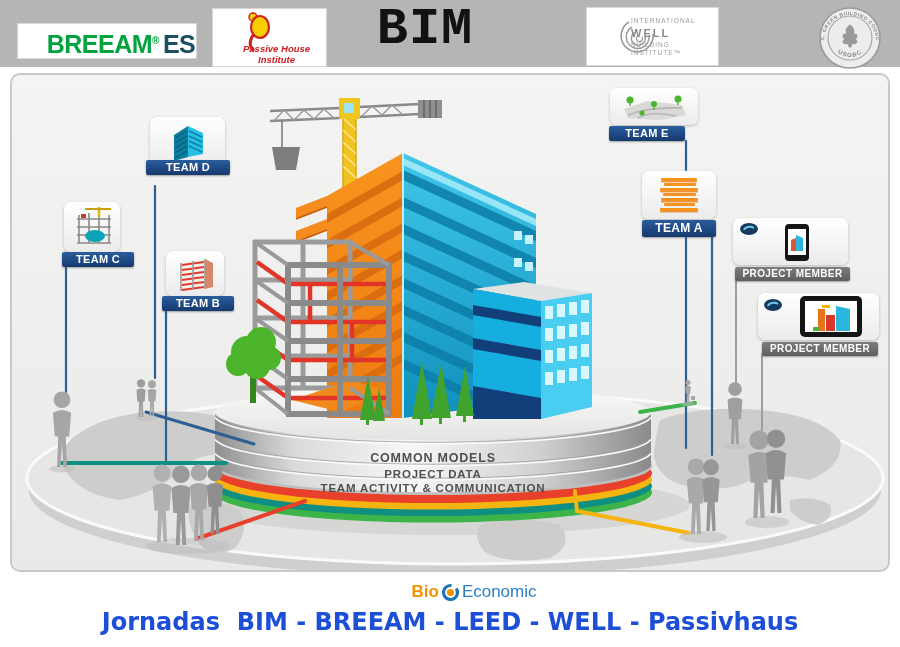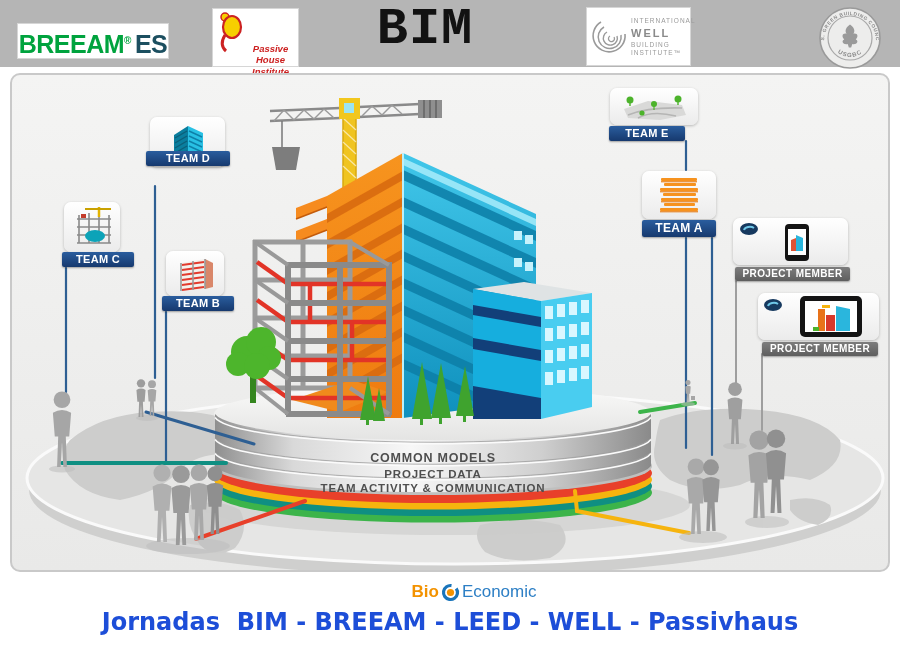--- a/index.html
+++ b/index.html
@@ -1,20 +1,20 @@
 <!DOCTYPE html>
 <html><head>
 <meta charset="utf-8">
 <style>
   html,body{margin:0;padding:0;background:#ffffff;}
   body{width:900px;height:647px;position:relative;font-family:"Liberation Sans",sans-serif;overflow:hidden;}
 
   
   .header{position:absolute;left:0;top:0;width:900px;height:67px;background:#b5b5b5;}
-  .logo-box{position:absolute;background:#ffffff;box-shadow:0 0 0 1px #d6d6d6;}
+  .logo-box{position:absolute;background:#ffffff;box-shadow:0 0 0 1px #d6d6d6;padding-left:28px;}
   .breeam{left:18px;top:24px;width:150px;height:34px;line-height:34px;text-align:center;font-weight:bold;font-size:25px;letter-spacing:-0.5px;}
   .breeam .b1{color:#00a33e;}
   .breeam .br{color:#00a33e;font-size:10px;vertical-align:super;}
   .breeam .b2{color:#1c4f60;margin-left:4px;}
   .phi{left:213px;top:9px;width:85px;height:57px;}
   .phi-text{position:absolute;left:30px;top:34px;color:#cc2020;font-style:italic;font-weight:bold;font-size:9.5px;line-height:1.2;text-align:center;}
   .bim-title{position:absolute;left:330px;top:0px;width:190px;text-align:center;font-size:52px;font-weight:bold;color:#121212;font-family:Liberation Mono, monospace;letter-spacing:1px;}
   .well{left:587px;top:8px;width:103px;height:57px;}
   .well-text{position:absolute;left:44px;top:9px;color:#9a9a9a;font-size:6.5px;letter-spacing:1px;line-height:1.35;}
   .well-text .wl{font-size:11px;font-weight:bold;color:#8a8a8a;letter-spacing:2px;}
@@ -418,21 +418,21 @@
           <line x1="9" y1="37" x2="21" y2="30"></line>
         </g>
       <g stroke="#0d7fa8" stroke-width="1.4">
           <line x1="23" y1="10" x2="36" y2="16"></line>
           <line x1="23" y1="15" x2="36" y2="21"></line>
           <line x1="23" y1="20" x2="36" y2="26"></line>
           <line x1="23" y1="25" x2="36" y2="31"></line>
         </g>
     </svg>
   </div>
-  <div class="team-label" style="left:134px;top:76px;width:84px;">TEAM D</div>
+  <div class="team-label" style="left:134px;top:85px;width:84px;">TEAM D</div>
 
   <div class="team-card" style="left:52px;top:127px;width:56px;height:50px;">
     <svg width="46" height="44" viewBox="0 0 46 44">
       <line x1="30" y1="2" x2="30" y2="12" stroke="#e3b300" stroke-width="2.5"></line>
       <line x1="16" y1="4" x2="42" y2="4" stroke="#c9a100" stroke-width="2"></line>
       <g stroke="#8a8a8a" stroke-width="1.6" fill="none">
         <line x1="10" y1="10" x2="10" y2="38"></line>
           <line x1="20" y1="8" x2="20" y2="38"></line>
           <line x1="30" y1="12" x2="30" y2="38"></line>
           <line x1="40" y1="10" x2="40" y2="38"></line>

